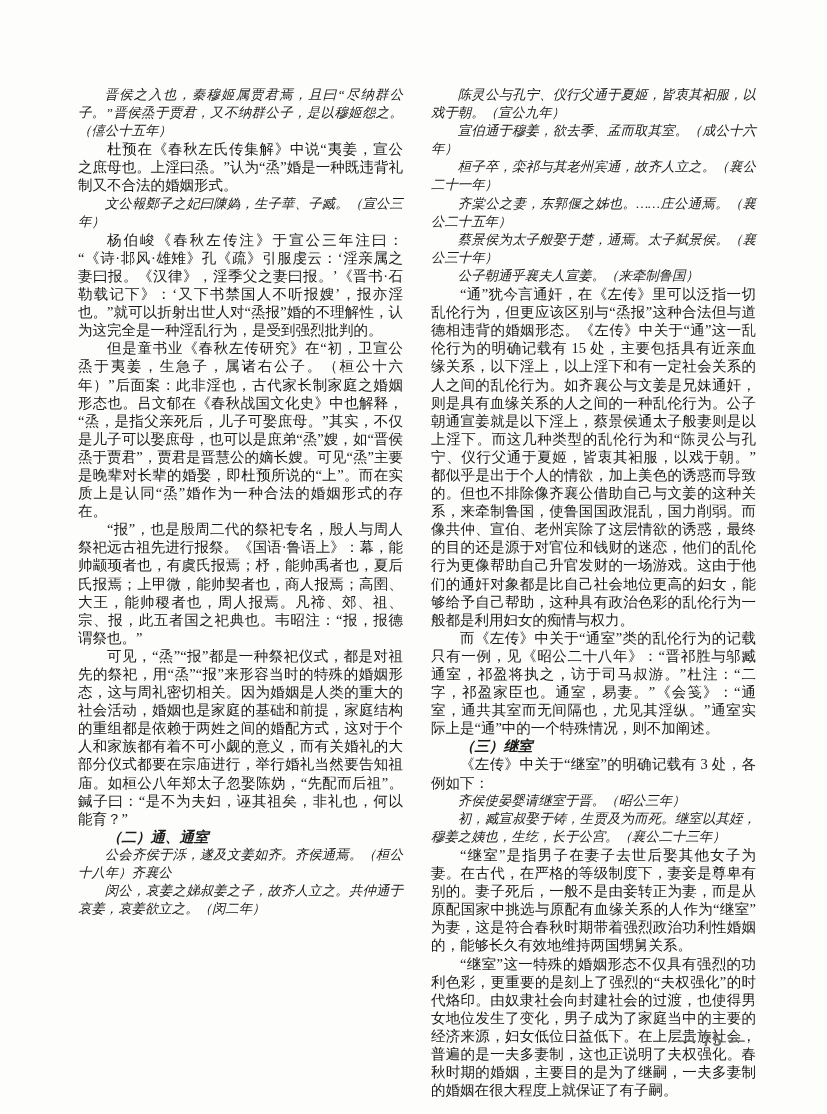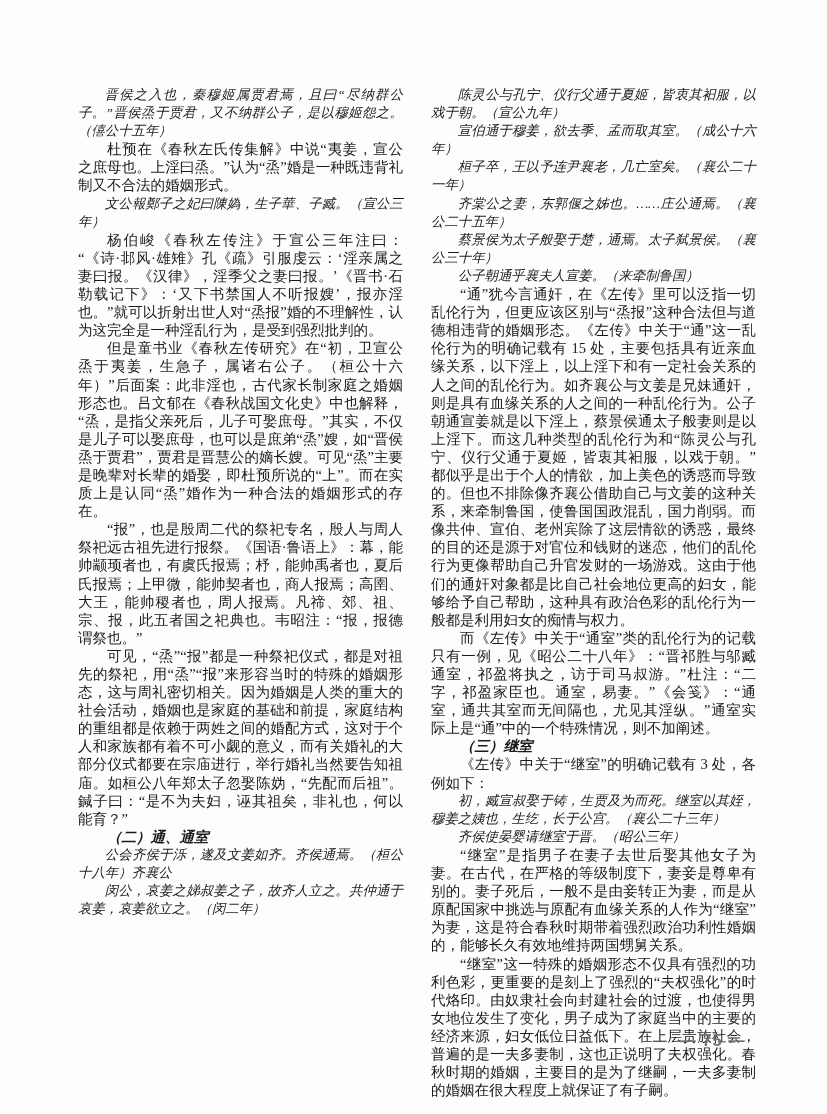--- a/index.html
+++ b/index.html
@@ -68,28 +68,28 @@
         <p class="body">但是童书业《春秋左传研究》在“初，卫宣公烝于夷姜，生急子，属诸右公子。（桓公十六年）”后面案：此非淫也，古代家长制家庭之婚姻形态也。吕文郁在《春秋战国文化史》中也解释，“烝，是指父亲死后，儿子可娶庶母。”其实，不仅是儿子可以娶庶母，也可以是庶弟“烝”嫂，如“晋侯烝于贾君”，贾君是晋慧公的嫡长嫂。可见“烝”主要是晚辈对长辈的婚娶，即杜预所说的“上”。而在实质上是认同“烝”婚作为一种合法的婚姻形式的存在。</p>
         <p class="body">“报”，也是殷周二代的祭祀专名，殷人与周人祭祀远古祖先进行报祭。《国语·鲁语上》：幕，能帅颛顼者也，有虞氏报焉；杼，能帅禹者也，夏后氏报焉；上甲微，能帅契者也，商人报焉；高圉、大王，能帅稷者也，周人报焉。凡禘、郊、祖、宗、报，此五者国之祀典也。韦昭注：“报，报德谓祭也。”</p>
         <p class="body">可见，“烝”“报”都是一种祭祀仪式，都是对祖先的祭祀，用“烝”“报”来形容当时的特殊的婚姻形态，这与周礼密切相关。因为婚姻是人类的重大的社会活动，婚姻也是家庭的基础和前提，家庭结构的重组都是依赖于两姓之间的婚配方式，这对于个人和家族都有着不可小觑的意义，而有关婚礼的大部分仪式都要在宗庙进行，举行婚礼当然要告知祖庙。如桓公八年郑太子忽娶陈妫，“先配而后祖”。鍼子曰：“是不为夫妇，诬其祖矣，非礼也，何以能育？”</p>
         <p class="heading">（二）通、通室</p>
         <p class="quote">公会齐侯于泺，遂及文姜如齐。齐侯通焉。（桓公十八年）齐襄公</p>
         <p class="quote">闵公，哀姜之娣叔姜之子，故齐人立之。共仲通于哀姜，哀姜欲立之。（闵二年）</p>
       </div>
     <div class="col" id="col-right">
         <p class="quote">陈灵公与孔宁、仪行父通于夏姬，皆衷其衵服，以戏于朝。（宣公九年）</p>
         <p class="quote">宣伯通于穆姜，欲去季、孟而取其室。（成公十六年）</p>
-        <p class="quote">桓子卒，王以予连尹襄老，几亡室矣。（襄公二十一年）</p>
+        <p class="quote">桓子卒，栾祁与其老州宾通，故齐人立之。（襄公二十一年）</p>
         <p class="quote">齐棠公之妻，东郭偃之姊也。……庄公通焉。（襄公二十五年）</p>
         <p class="quote">蔡景侯为太子般娶于楚，通焉。太子弑景侯。（襄公三十年）</p>
         <p class="quote">公子朝通乎襄夫人宣姜。（来牵制鲁国）</p>
         <p class="body">“通”犹今言通奸，在《左传》里可以泛指一切乱伦行为，但更应该区别与“烝报”这种合法但与道德相违背的婚姻形态。《左传》中关于“通”这一乱伦行为的明确记载有 15 处，主要包括具有近亲血缘关系，以下淫上，以上淫下和有一定社会关系的人之间的乱伦行为。如齐襄公与文姜是兄妹通奸，则是具有血缘关系的人之间的一种乱伦行为。公子朝通宣姜就是以下淫上，蔡景侯通太子般妻则是以上淫下。而这几种类型的乱伦行为和“陈灵公与孔宁、仪行父通于夏姬，皆衷其衵服，以戏于朝。”都似乎是出于个人的情欲，加上美色的诱惑而导致的。但也不排除像齐襄公借助自己与文姜的这种关系，来牵制鲁国，使鲁国国政混乱，国力削弱。而像共仲、宣伯、老州宾除了这层情欲的诱惑，最终的目的还是源于对官位和钱财的迷恋，他们的乱伦行为更像帮助自己升官发财的一场游戏。这由于他们的通奸对象都是比自己社会地位更高的妇女，能够给予自己帮助，这种具有政治色彩的乱伦行为一般都是利用妇女的痴情与权力。</p>
         <p class="body">而《左传》中关于“通室”类的乱伦行为的记载只有一例，见《昭公二十八年》：“晋祁胜与邬臧通室，祁盈将执之，访于司马叔游。”杜注：“二字，祁盈家臣也。通室，易妻。”《会笺》：“通室，通共其室而无间隔也，尤见其淫纵。”通室实际上是“通”中的一个特殊情况，则不加阐述。</p>
         <p class="heading">（三）继室</p>
         <p class="body">《左传》中关于“继室”的明确记载有 3 处，各例如下：</p>
+        <p class="quote">齐侯使晏婴请继室于晋。（昭公三年）</p>
         <p class="quote">初，臧宣叔娶于铸，生贾及为而死。继室以其姪，穆姜之姨也，生纥，长于公宫。（襄公二十三年）</p>
-        <p class="quote">齐侯使晏婴请继室于晋。（昭公三年）</p>
         <p class="body">“继室”是指男子在妻子去世后娶其他女子为妻。在古代，在严格的等级制度下，妻妾是尊卑有别的。妻子死后，一般不是由妾转正为妻，而是从原配国家中挑选与原配有血缘关系的人作为“继室”为妻，这是符合春秋时期带着强烈政治功利性婚姻的，能够长久有效地维持两国甥舅关系。</p>
         <p class="body">“继室”这一特殊的婚姻形态不仅具有强烈的功利色彩，更重要的是刻上了强烈的“夫权强化”的时代烙印。由奴隶社会向封建社会的过渡，也使得男女地位发生了变化，男子成为了家庭当中的主要的经济来源，妇女低位日益低下。在上层贵族社会，普遍的是一夫多妻制，这也正说明了夫权强化。春秋时期的婚姻，主要目的是为了继嗣，一夫多妻制的婚姻在很大程度上就保证了有子嗣。</p>
       </div>
   </div>
   <div class="page-number">— 75 —</div>
 </div>
 
 </body></html>

